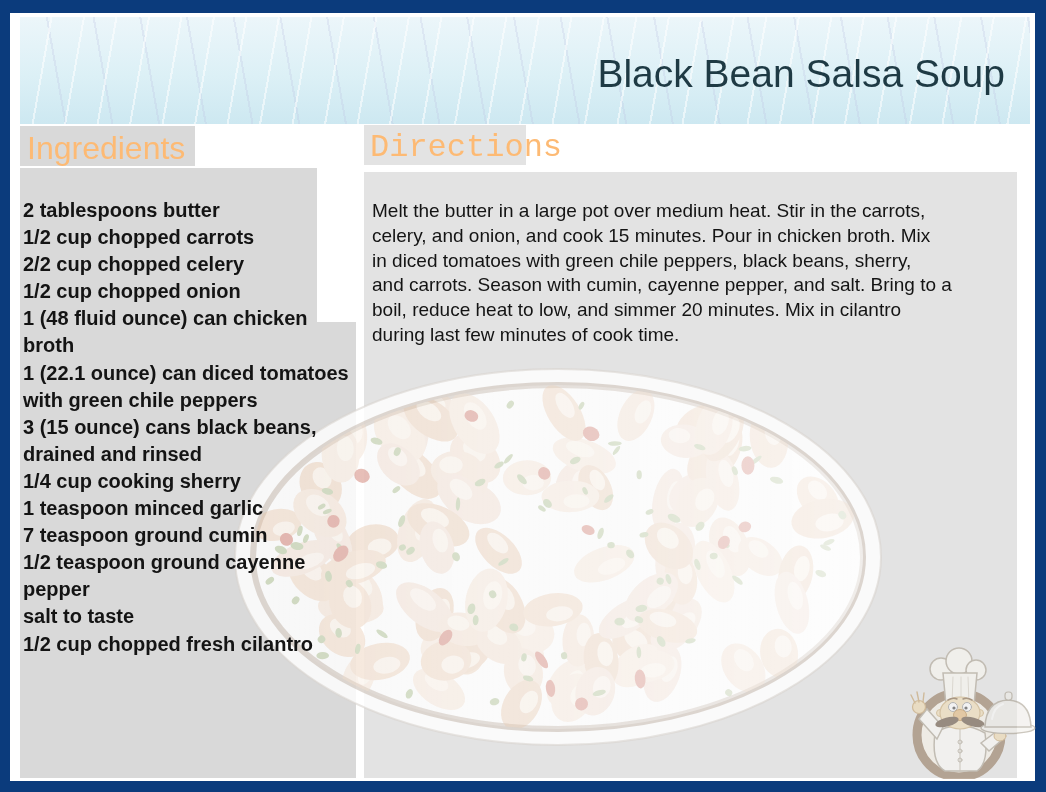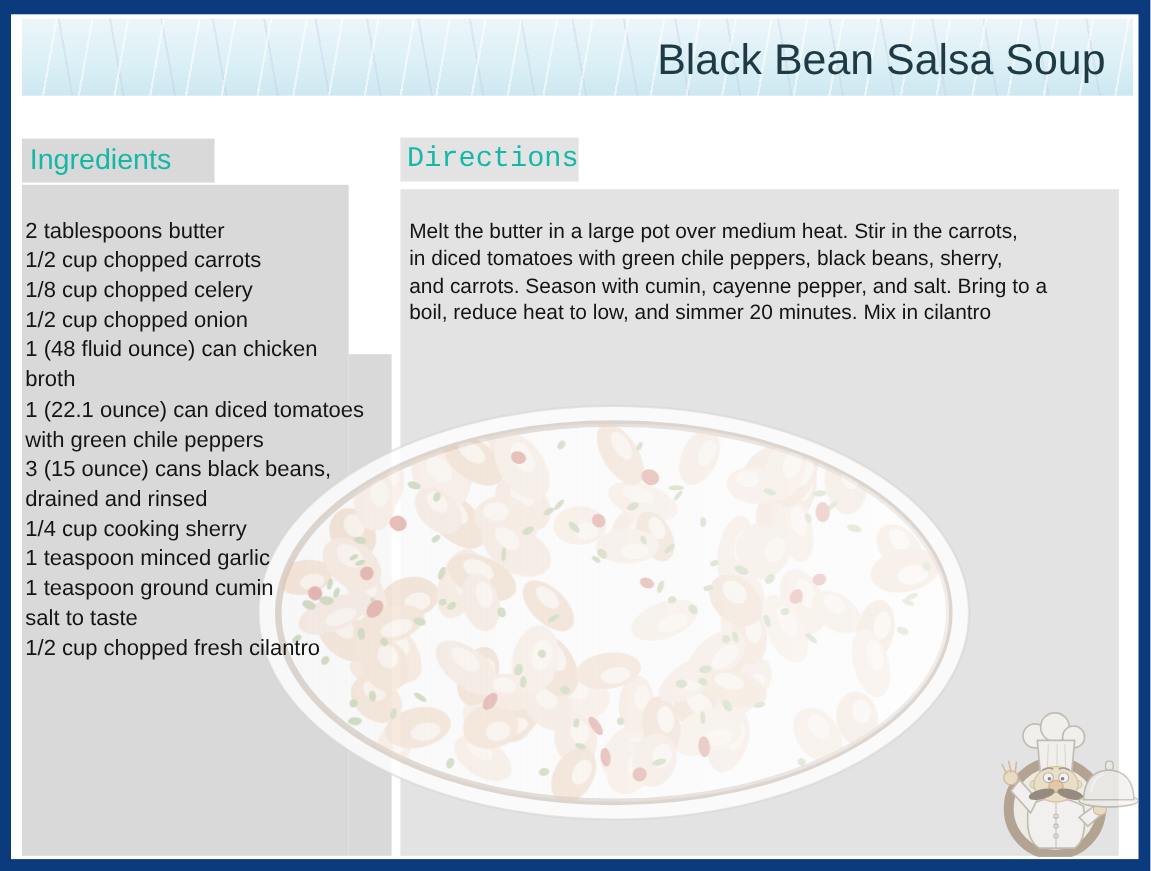--- a/index.html
+++ b/index.html
@@ -2,45 +2,45 @@
 <html><head>
 <meta charset="utf-8">
 <style>
   html,body{margin:0;padding:0;}
   .page{
     position:relative;width:1046px;height:792px;background:#0b3b7c;
     font-family:"Liberation Sans",sans-serif;overflow:hidden;
   }
   .inner{position:absolute;left:10px;top:13px;width:1025px;height:768px;background:#ffffff;z-index:1;}
   .banner{
-    position:absolute;left:20px;top:17px;width:1010px;height:70px;z-index:2;
+    position:absolute;left:20px;top:17px;width:1010px;height:107px;z-index:2;
     background-image:
       repeating-linear-gradient(100deg, rgba(255,255,255,0) 0 30px, rgba(255,255,255,.55) 30px 32px),
       repeating-linear-gradient(80deg, rgba(190,196,226,0) 0 44px, rgba(190,196,226,.28) 44px 46px),
       linear-gradient(180deg,#ecf6fa 0%,#dcf0f6 55%,#cde8f1 100%);
     display:flex;align-items:center;justify-content:flex-end;
     padding-right:25px;box-sizing:border-box;
   }
   .title{font-size:39px;color:#1e3a44;letter-spacing:0;padding-top:6px;}
   .panel{position:absolute;z-index:2;}
   .ing-body{left:20px;top:168px;width:297px;height:610px;background:#d9d9d9;}
   .ing-body-ext{left:317px;top:322px;width:39px;height:456px;background:#d9d9d9;}
   .ing-patch{left:20px;top:126px;width:175px;height:40px;background:#d9d9d9;}
   .dir-patch{left:364px;top:125px;width:162px;height:40px;background:#e3e3e3;}
   .dir-body{left:364px;top:172px;width:653px;height:606px;background:#e3e3e3;}
   .sec-head{
-    position:absolute;z-index:4;font-size:26px;color:#14b8a6;white-space:nowrap;
+    position:absolute;z-index:4;font-size:32px;color:#fdba74;white-space:nowrap;
   }
   .ing-head{left:27px;top:130px;}
   .dir-head{left:370px;top:129px;font-family:Liberation Mono, monospace;}
   .ing-list{
     position:absolute;left:23px;top:197px;z-index:4;color:#141414;
     font-size:20px;line-height:27.1px;
   }
-  .ing-list .line{white-space:pre;}
+  .ing-list .line{white-space:pre;font-weight:bold;}
   .dir-text{
     position:absolute;left:372px;top:199px;z-index:4;color:#141414;
     font-size:19px;line-height:24.75px;
   }
   .dir-text .line{white-space:pre;}
   .photo{position:absolute;left:0;top:0;z-index:3;pointer-events:none;}
   .chef{position:absolute;left:897px;top:647px;z-index:6;opacity:.55;pointer-events:none;}
 </style>
 </head>
 <body>
@@ -359,41 +359,45 @@
         <ellipse cx="471.3645038158246" cy="416.00386148748566" rx="6.997743129730225" ry="5.688503861427307" fill="#bf4f3c" transform="rotate(19.6 471.4 416.0)"></ellipse>
         <ellipse cx="541.5772490068225" cy="659.9239269710035" rx="9.793047904968262" ry="4.110858201980591" fill="#bf4f3c" transform="rotate(55.1 541.6 659.9)"></ellipse>
       </g>
     <rect x="235" y="369" width="650" height="380" fill="url(#wash)" clip-path="url(#beansClip)"></rect>
   </svg>
 
   <div class="sec-head ing-head">Ingredients</div>
   <div class="ing-list">
       <div class="line">2 tablespoons butter</div>
       <div class="line">1/2 cup chopped carrots</div>
-      <div class="line">1/8 cup chopped celery</div>
+      <div class="line">2/2 cup chopped celery</div>
       <div class="line">1/2 cup chopped onion</div>
       <div class="line">1 (48 fluid ounce) can chicken
 broth</div>
       <div class="line">1 (22.1 ounce) can diced tomatoes
 with green chile peppers</div>
       <div class="line">3 (15 ounce) cans black beans,
 drained and rinsed</div>
       <div class="line">1/4 cup cooking sherry</div>
       <div class="line">1 teaspoon minced garlic</div>
-      <div class="line">1 teaspoon ground cumin</div>
+      <div class="line">7 teaspoon ground cumin</div>
+      <div class="line">1/2 teaspoon ground cayenne
+pepper</div>
       <div class="line">salt to taste</div>
       <div class="line">1/2 cup chopped fresh cilantro</div>
     </div>
 
   <div class="sec-head dir-head">Directions</div>
   <div class="dir-text">
       <div class="line">Melt the butter in a large pot over medium heat. Stir in the carrots,</div>
+      <div class="line">celery, and onion, and cook 15 minutes. Pour in chicken broth. Mix</div>
       <div class="line">in diced tomatoes with green chile peppers, black beans, sherry,</div>
       <div class="line">and carrots. Season with cumin, cayenne pepper, and salt. Bring to a</div>
       <div class="line">boil, reduce heat to low, and simmer 20 minutes. Mix in cilantro</div>
+      <div class="line">during last few minutes of cook time.</div>
     </div>
 
   <svg class="chef" width="140" height="132" viewBox="0 0 140 132">
     <g stroke-linecap="round">
       <circle cx="62" cy="88" r="42" fill="#f8f3e7" stroke="#8d6f52" stroke-width="9"></circle>
       <path d="M38,86 Q34,116 48,124 L80,124 Q92,116 88,86 Q74,78 63,79 Q50,78 38,86 Z" fill="#fdfcf8" stroke="#a79d8c" stroke-width="1.5"></path>
       <path d="M63,82 L63,124" stroke="#b5ab99" stroke-width="1"></path>
       <circle cx="63" cy="95" r="2" fill="none" stroke="#a79d8c" stroke-width="1"></circle>
       <circle cx="63" cy="104" r="2" fill="none" stroke="#a79d8c" stroke-width="1"></circle>
       <circle cx="63" cy="113" r="2" fill="none" stroke="#a79d8c" stroke-width="1"></circle>

